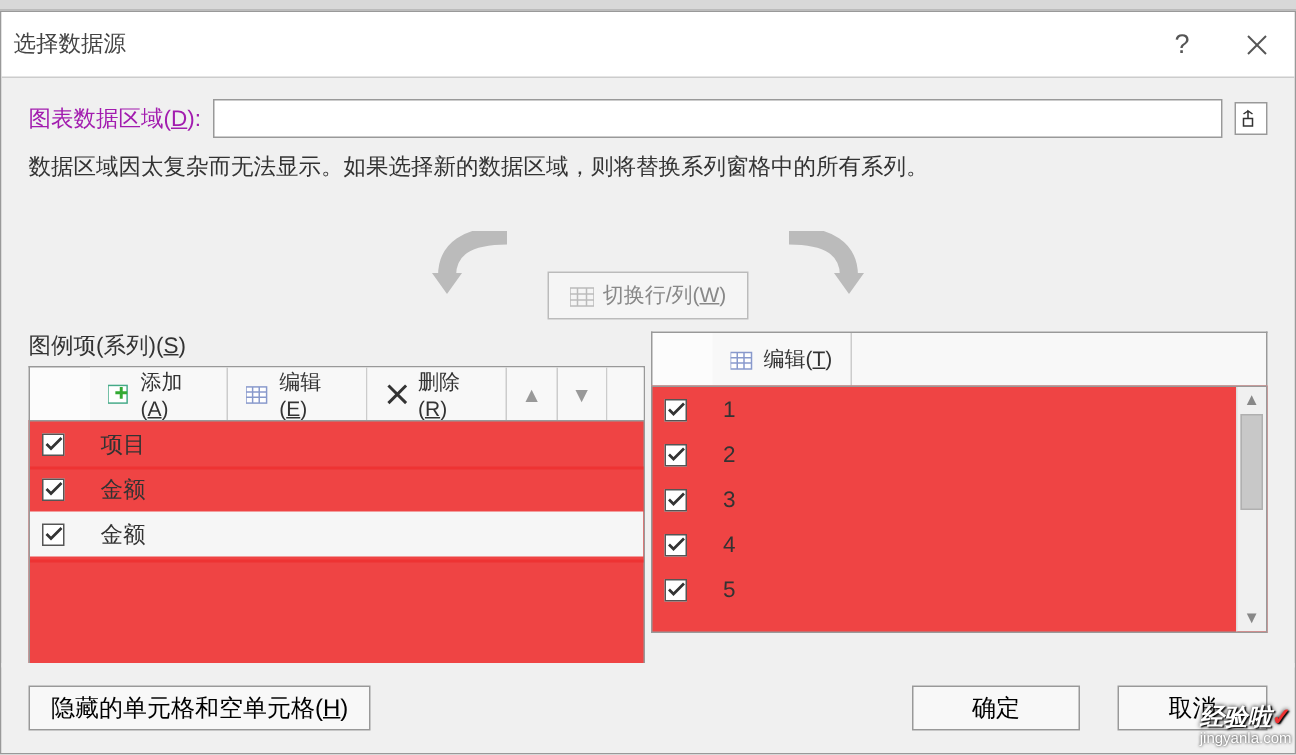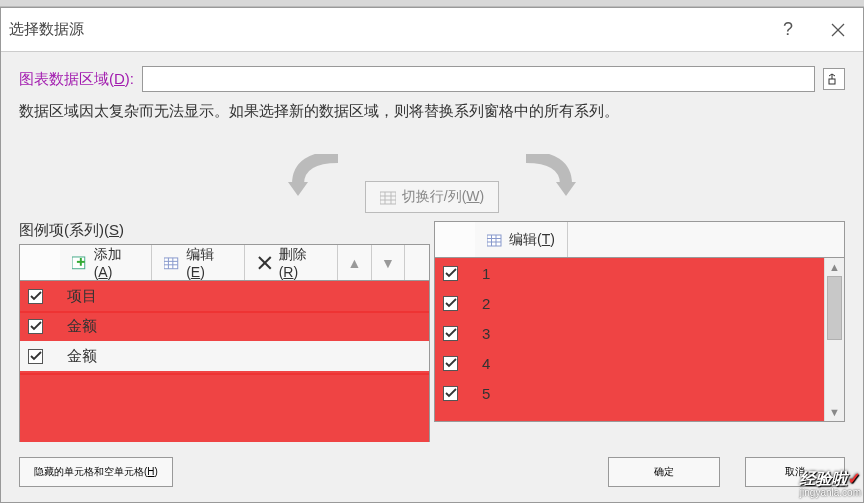--- a/index.html
+++ b/index.html
@@ -238,21 +238,21 @@
     padding: 0 18px;
     background: #f0f0f0;
   }
   .footer-btn {
     height: 30px;
     padding: 0 14px;
     border: 1px solid #999;
     background: #f8f8f8;
     display: flex;
     align-items: center;
-    font-size: 10px;
+    font-size: 16px;
   }
   .footer-spacer { flex: 1; }
   .footer .ok { width: 112px; justify-content: center; margin-right: 12px; }
   .footer .cancel { width: 100px; justify-content: center; margin-left: 13px; }
 
   .watermark {
     position: absolute;
     right: 2px;
     bottom: 4px;
     display: flex;

